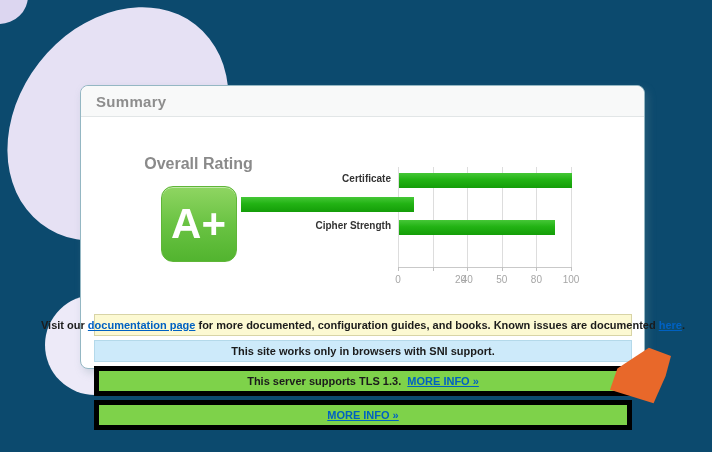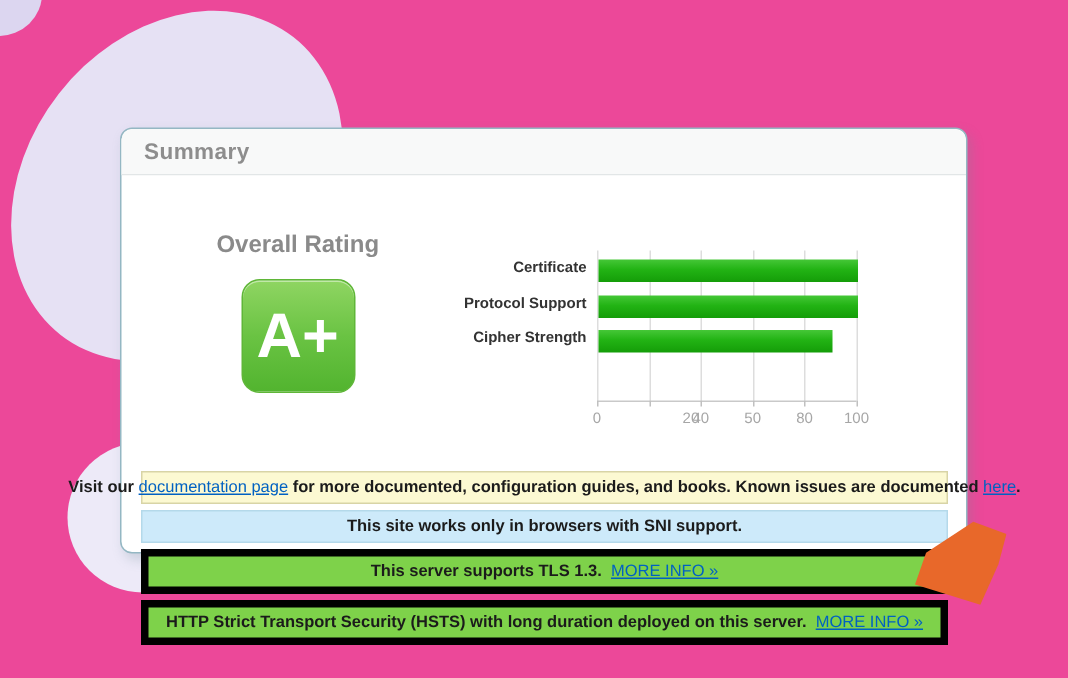--- a/index.html
+++ b/index.html
@@ -1,17 +1,17 @@
 <!DOCTYPE html>
 <html><head>
 <meta charset="utf-8">
 <style>
   html,body{margin:0;padding:0;}
   body{font-family:"Liberation Sans",sans-serif;background:#ffffff;}
-  .stage{position:relative;width:712px;height:452px;overflow:hidden;background:#ec4899;}
+  .stage{position:relative;width:712px;height:452px;overflow:hidden;background:#0c4a6e;}
 
   
   .blob-big{position:absolute;left:18px;top:-2px;width:200px;height:252px;background:#e6e1f4;border-radius:50%;transform:rotate(38deg);z-index:0;}
   .blob-corner{position:absolute;left:-30px;top:-32px;width:58px;height:56px;background:#dcd6f0;border-radius:50%;z-index:0;}
   .blob-disc{position:absolute;left:45px;top:295px;width:100px;height:100px;background:#edeaf8;border-radius:50%;z-index:0;}
   .orange-shape{position:absolute;left:608px;top:346px;width:67px;height:59px;background:#e8682a;
     clip-path:polygon(61% 3%,94% 17%,86% 51%,68% 97%,3% 74%,14% 38%);z-index:3;}
 
   
   .card{position:absolute;left:80px;top:85px;width:563px;height:282px;background:#ffffff;
@@ -42,21 +42,21 @@
   .bar-track{position:relative;width:173px;height:15px;}
   .bar{height:100%;background:linear-gradient(180deg,#45c737 0%,#22b314 45%,#149d08 100%);}
 
   
   .messages{position:absolute;left:13px;right:12px;top:178px;display:flex;flex-direction:column;gap:4px;}
   .msg{height:20px;display:flex;align-items:center;justify-content:center;
     font-size:11px;font-weight:bold;color:#1b1b1b;white-space:pre;}
   .msg-yellow{background:#fcf9d2;border:1px solid #d8d4a6;margin-top:19px;}
   .msg-blue{background:#cdeafa;border:1px solid #b4d9ea;}
   .msg-green{background:#7ed24a;border:5px solid #000000;}
-  .msg a{color:#0061c2;font-weight:normal;text-decoration:underline;cursor:pointer;}
+  .msg a{color:#0061c2;font-weight:bold;text-decoration:underline;cursor:pointer;}
 </style>
 </head>
 <body>
 
 <div class="stage">
   <div class="blob-big"></div>
   <div class="blob-corner"></div>
   <div class="blob-disc"></div>
   <div class="orange-shape"></div>
 
@@ -91,36 +91,35 @@
             <div class="ticklabel" style="left: 100%;">100</div>
           </div>
         <div class="chart-rows">
             <div class="chart-row">
               <span class="chart-label">Certificate</span>
               <div class="bar-track">
                 <div class="bar" style="width: 100%;"></div>
               </div>
             </div>
             <div class="chart-row">
-              <span class="chart-label">Protocol Support</span>
               <div class="bar-track">
                 <div class="bar" style="width: 100%;"></div>
               </div>
             </div>
             <div class="chart-row">
               <span class="chart-label">Cipher Strength</span>
               <div class="bar-track">
                 <div class="bar" style="width: 90%;"></div>
               </div>
             </div>
           </div>
       </div>
 
       <div class="messages">
           <div class="msg msg-yellow"><span>Visit our </span><a>documentation page</a><span> for more documented, configuration guides, and books. Known issues are documented </span><a>here</a><span>.</span></div>
           <div class="msg msg-blue"><span>This site works only in browsers with SNI support.</span></div>
           <div class="msg msg-green"><span>This server supports TLS 1.3.  </span><a>MORE INFO »</a></div>
-          <div class="msg msg-green"><span>HTTP Strict Transport Security (HSTS) with long duration deployed on this server.  </span><a>MORE INFO »</a></div>
+          <div class="msg msg-green"><a>MORE INFO »</a></div>
         </div>
 
     </div>
   </div>
 </div>
 
 </body></html>

